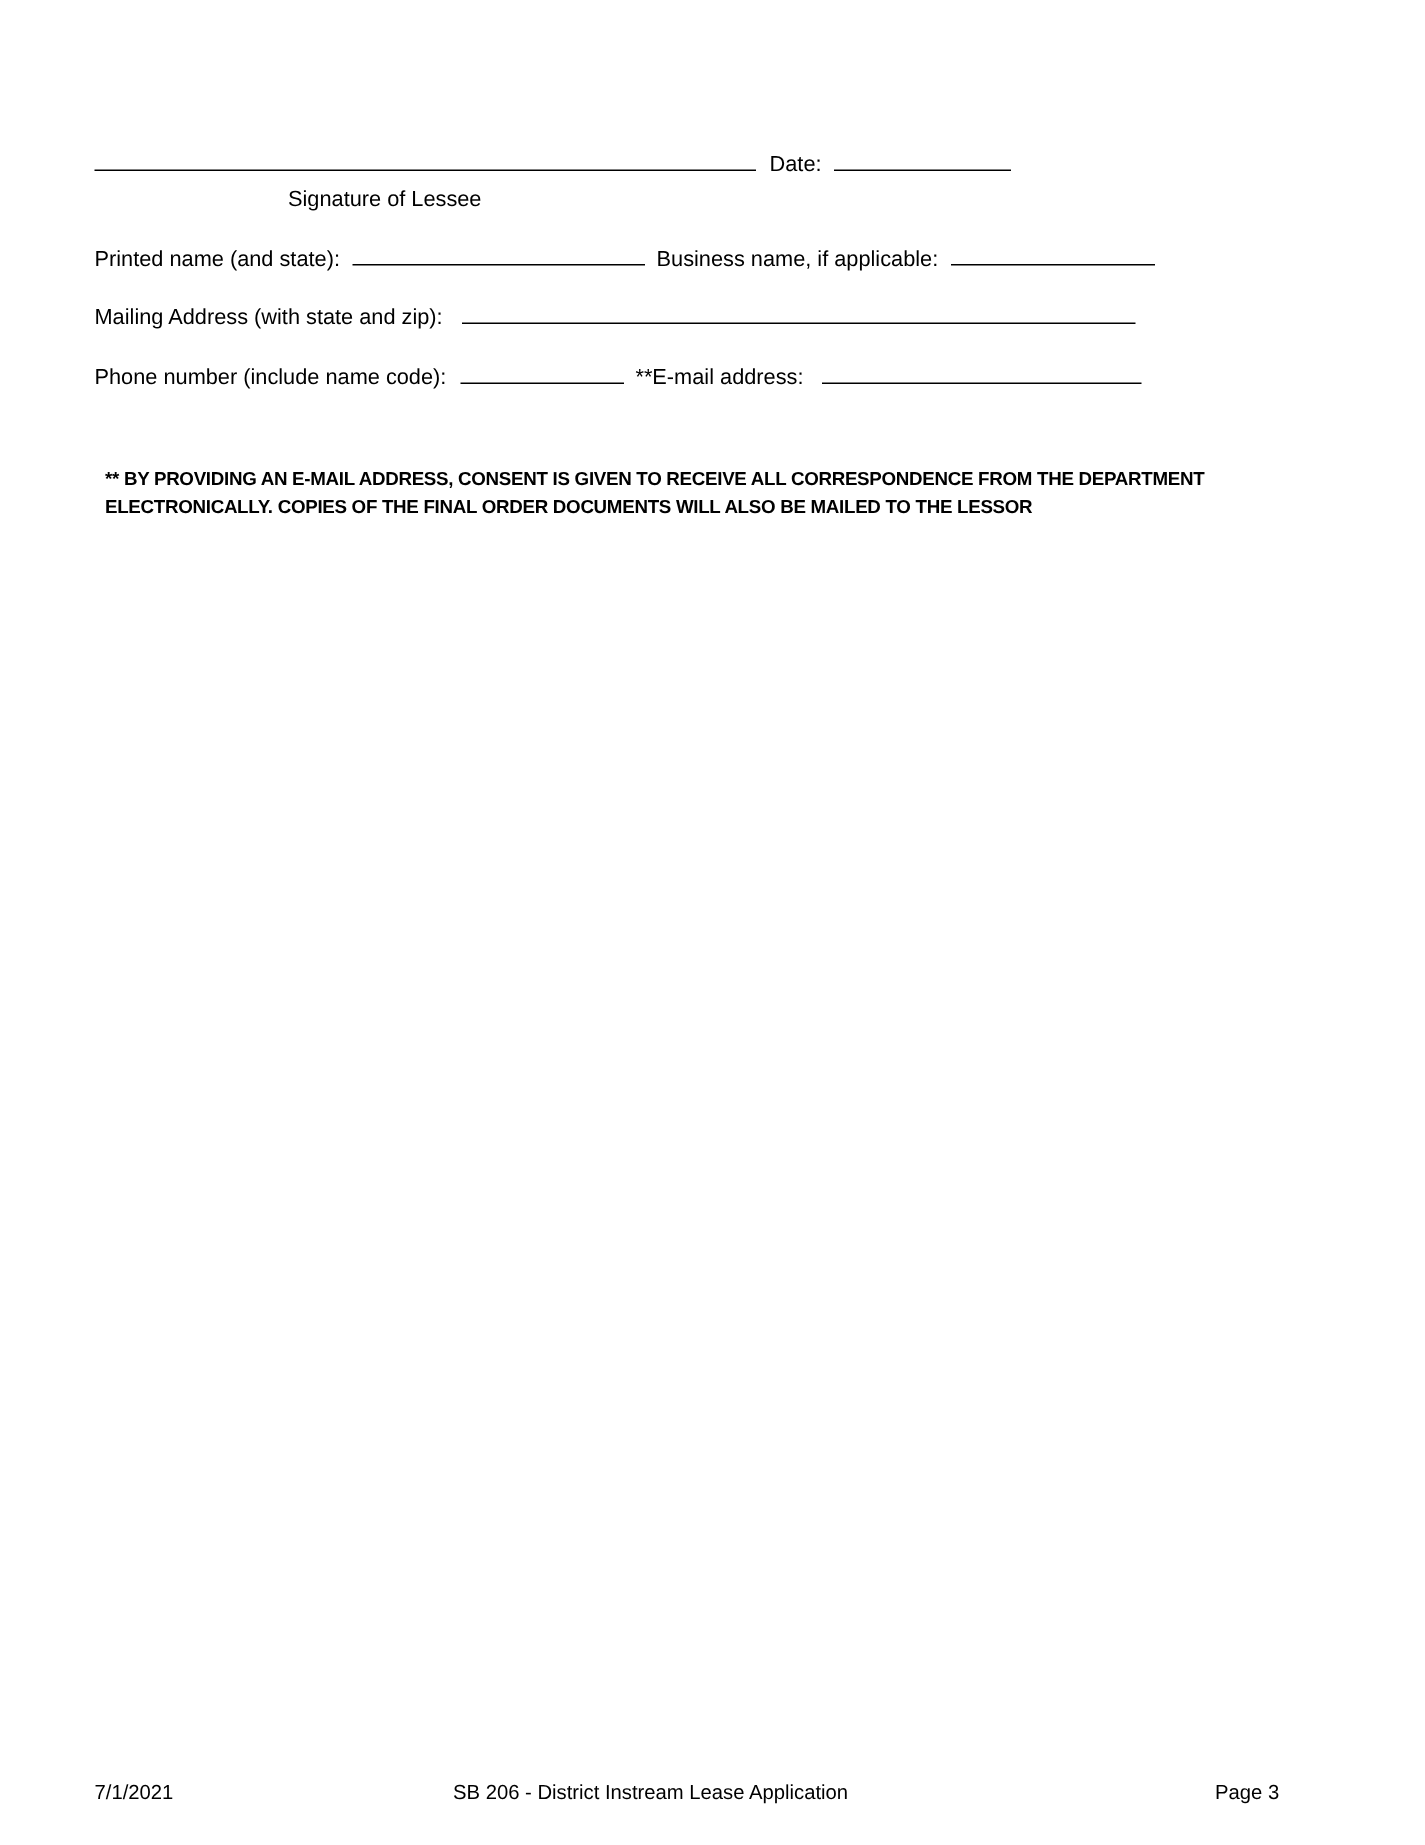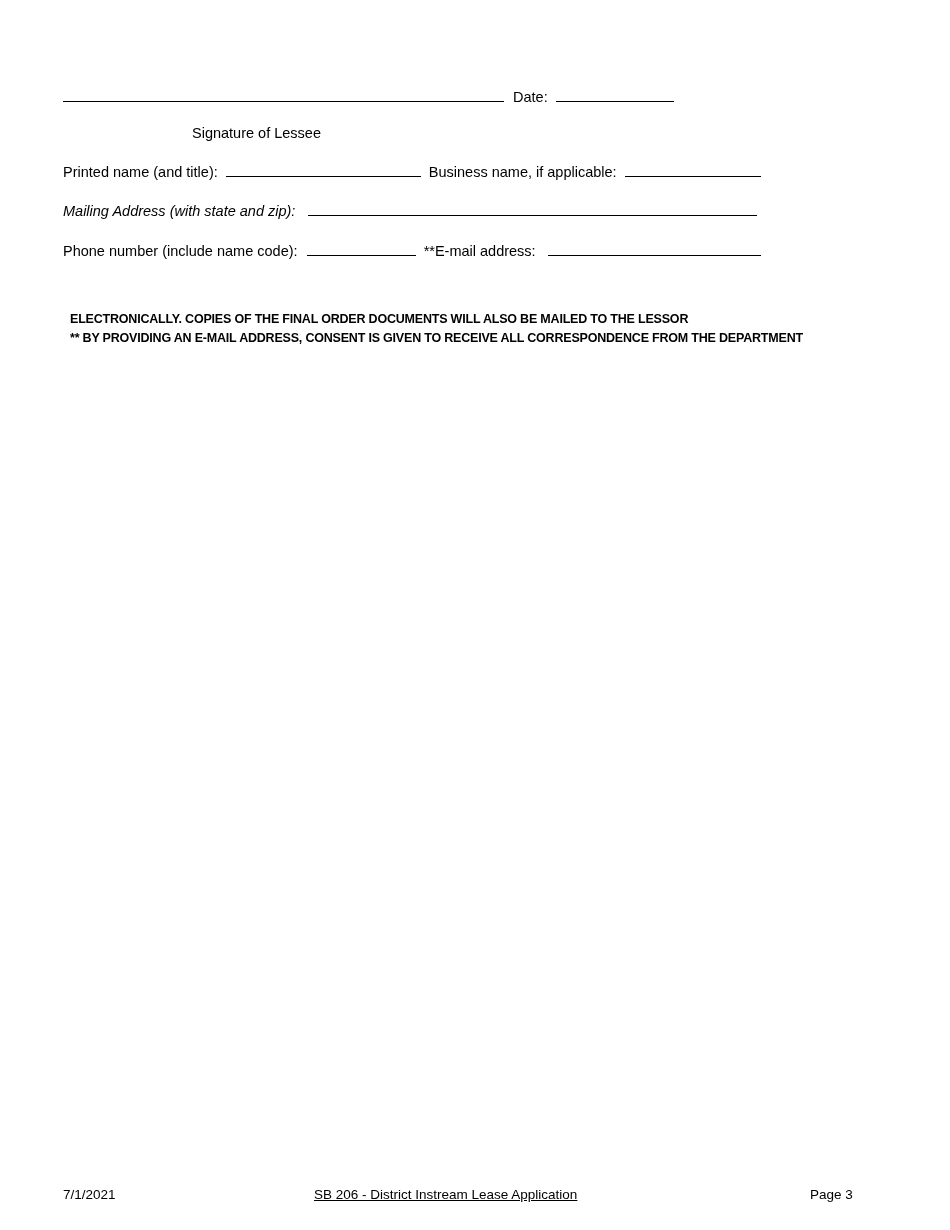--- a/index.html
+++ b/index.html
@@ -42,47 +42,47 @@
       top: 1187px;
       font-size: 13.5px;
       line-height: 16px;
       white-space: nowrap;
       text-align: center;
     }
   </style>
 </head>
 <body>
 
-<div class="line" style="left:63px; top:88px;">
+<div class="line" style="left:63px; top:100px;">
   <span class="blank" style="width:441px;"></span>
   <span style="margin-left:5px;">Date:</span>
   <span class="blank" style="width:118px; margin-left:4px;"></span>
 </div>
 
 <div class="line" style="left:144px; top:124px;margin-left:48px;">Signature of Lessee</div>
 
 <div class="line" style="left:63px; top:163px;">
-  <span>Printed name (and title):</span>
+  <span>Printed name (and state):</span>
   <span class="blank" style="width:195px; margin-left:4px;"></span>
   <span style="margin-left:4px;margin-top:33px;">Business name, if applicable:</span>
   <span class="blank" style="width:136px; margin-left:4px;"></span>
 </div>
 
-<div class="line" style="left:63px; top:202px;font-style:italic;">
+<div class="line" style="left:63px; top:202px;">
   <span>Mailing Address (with state and zip):</span>
   <span class="blank" style="width:449px; margin-left:9px;"></span>
 </div>
 
 <div class="line" style="left:63px; top:242px;">
   <span>Phone number (include name code):</span>
   <span class="blank" style="width:109px; margin-left:5px;"></span>
   <span style="margin-left:4px;text-align:center;">**E-mail address:</span>
   <span class="blank" style="width:213px; margin-left:8px;"></span>
 </div>
 
 <div class="notice">
+  <div>** BY PROVIDING AN E-MAIL ADDRESS, CONSENT IS GIVEN TO RECEIVE ALL CORRESPONDENCE FROM THE DEPARTMENT</div>
   <div>ELECTRONICALLY.  COPIES OF THE FINAL ORDER DOCUMENTS WILL ALSO BE MAILED TO THE LESSOR</div>
-  <div>** BY PROVIDING AN E-MAIL ADDRESS, CONSENT IS GIVEN TO RECEIVE ALL CORRESPONDENCE FROM THE DEPARTMENT</div>
 </div>
 
 <div class="footer" style="left:63px;">7/1/2021</div>
-<div class="footer" style="left:314px;text-decoration:underline;">SB 206 - District Instream Lease Application</div>
+<div class="footer" style="left:302px;">SB 206 - District Instream Lease Application</div>
 <div class="footer" style="left:810px;">Page 3</div>
 
 </body></html>

